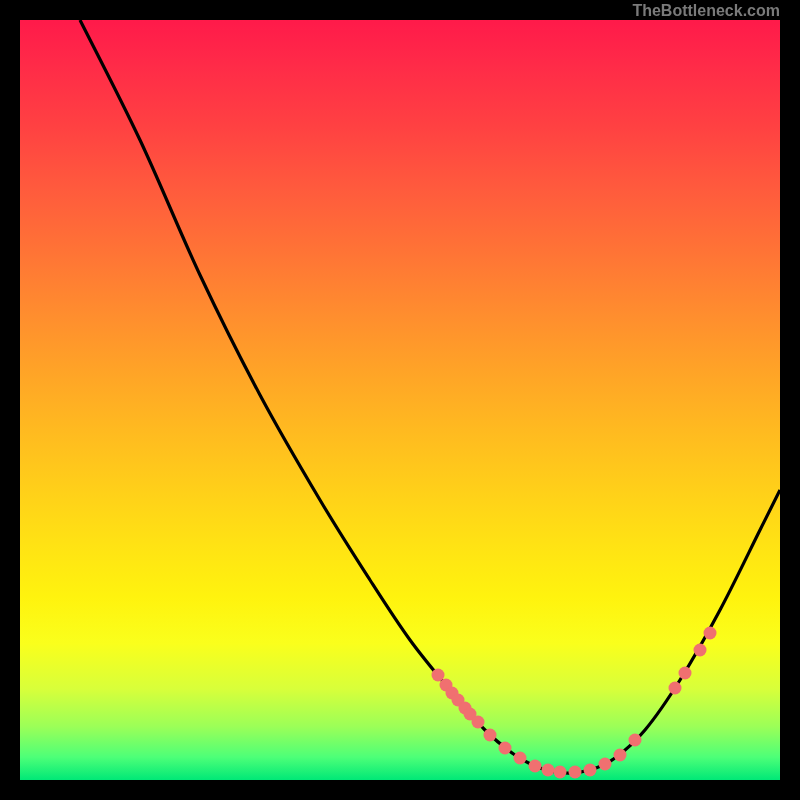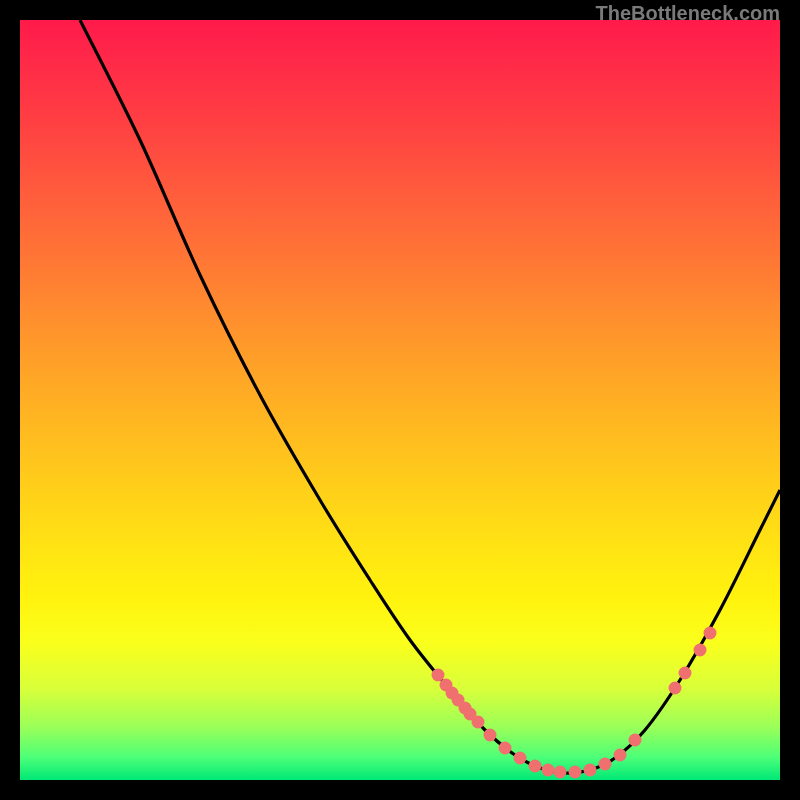--- a/index.html
+++ b/index.html
@@ -4,21 +4,21 @@
 <style>
   * { margin: 0; padding: 0; box-sizing: border-box; }
   html, body { width: 800px; height: 800px; overflow: hidden; }
   body { background: #000; position: relative; font-family: Arial, sans-serif; }
 
   .watermark {
     position: absolute;
     top: 2px;
     right: 20px;
     color: #7a7a7a;
-    font-size: 20px;
+    font-size: 16px;
     font-weight: bold;
     z-index: 10;
     font-family: Arial, sans-serif;
   }
 
   .plot-area {
     position: absolute;
     left: 20px;
     top: 20px;
     width: 760px;

